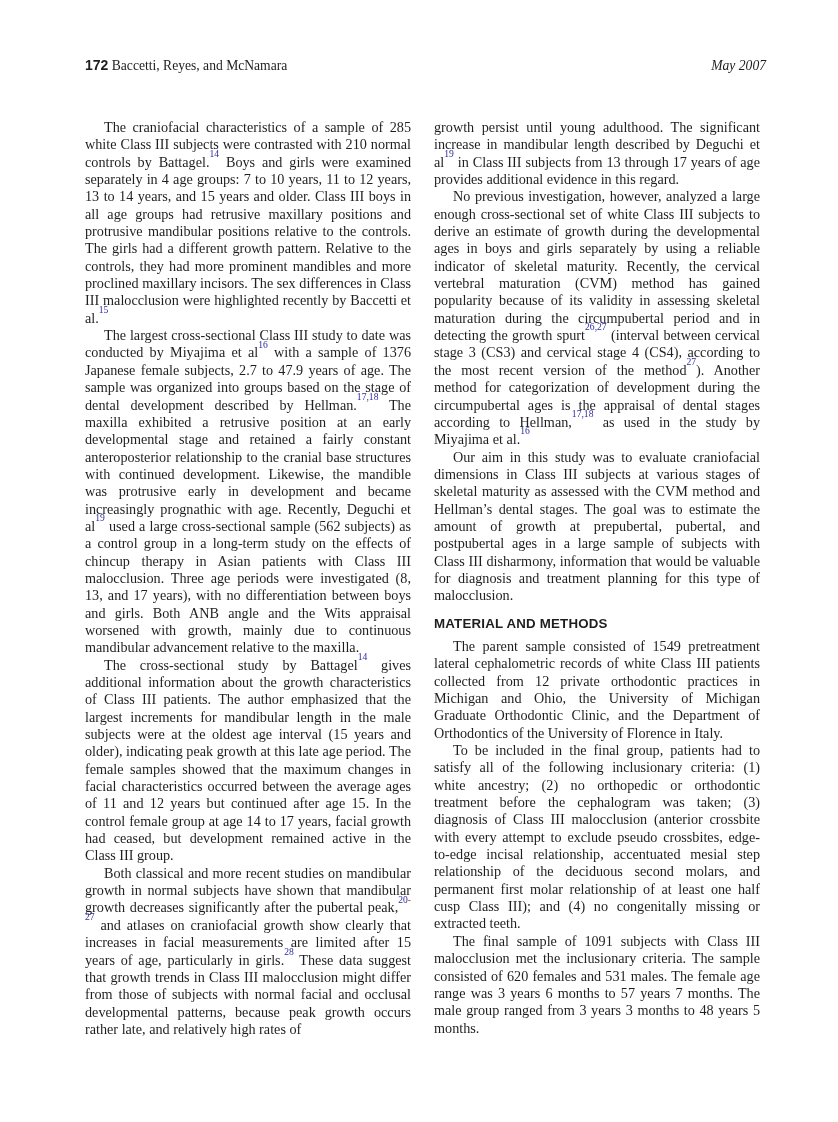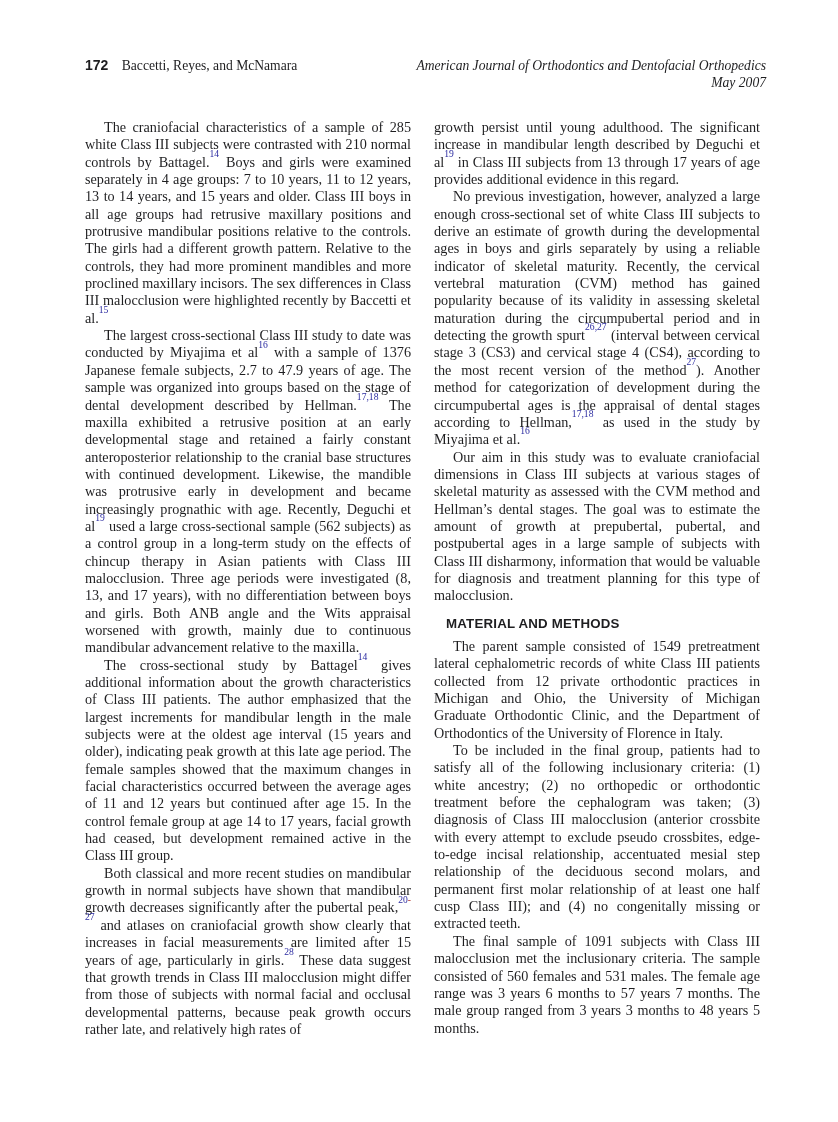--- a/index.html
+++ b/index.html
@@ -21,21 +21,20 @@
     display: flex;
     justify-content: space-between;
     align-items: flex-start;
     font-size: 13.6px;
   }
   .header-left { white-space: nowrap; }
   .page-number {
     font-family: "Liberation Sans", sans-serif;
     font-weight: bold;
     font-size: 14px;
-    margin-right: 10px;
   }
   .running-authors { }
   .header-right {
     text-align: right;
     font-style: italic;
     line-height: 1.28;
   }
   .columns {
     position: absolute;
     top: 119px;
@@ -49,21 +48,21 @@
     line-height: 17.35px;
     text-align: justify;
   }
   p.para { margin: 0; }
   p.indent { text-indent: 19px; }
   h2.section-heading {
     font-family: "Liberation Sans", sans-serif;
     font-weight: bold;
     font-size: 13.3px;
     letter-spacing: 0.2px;
-    margin: 10px 0 6px 12px;
+    margin: 10px 0 6px 0;
     text-align: left;
   }
   sup.ref {
     font-size: 9.6px;
     line-height: 0;
     position: relative;
     top: -4px;
     text-decoration: none;
   }
   .link-blue { color: #2a2aa0; }
@@ -73,36 +72,35 @@
 <body>
 
 <div class="page">
 
   <div class="header">
     <div class="header-left">
       <span class="page-number">172</span>
       <span class="running-authors">Baccetti, Reyes, and McNamara</span>
     </div>
     <div class="header-right">
-      <div>American Journal of Orthodontics and Dentofacial Orthopedics</div>
       <div>May 2007</div>
     </div>
   </div>
 
   <div class="columns">
     <div class="col">
         <p class="para indent">The craniofacial characteristics of a sample of 285 white Class III subjects were contrasted with 210 normal controls by Battagel.<sup class="ref link-blue">14</sup> Boys and girls were examined separately in 4 age groups: 7 to 10 years, 11 to 12 years, 13 to 14 years, and 15 years and older. Class III boys in all age groups had retrusive maxillary positions and protrusive mandibular positions relative to the controls. The girls had a different growth pattern. Relative to the controls, they had more prominent mandibles and more proclined maxillary incisors. The sex differences in Class III malocclusion were highlighted recently by Baccetti et al.<sup class="ref link-blue">15</sup></p>
         <p class="para indent">The largest cross-sectional Class III study to date was conducted by Miyajima et al<sup class="ref link-blue">16</sup> with a sample of 1376 Japanese female subjects, 2.7 to 47.9 years of age. The sample was organized into groups based on the stage of dental development described by Hellman.<sup class="ref link-blue">17,18</sup> The maxilla exhibited a retrusive position at an early developmental stage and retained a fairly constant anteroposterior relationship to the cranial base structures with continued development. Likewise, the mandible was protrusive early in development and became increasingly prognathic with age. Recently, Deguchi et al<sup class="ref link-blue">19</sup> used a large cross-sectional sample (562 subjects) as a control group in a long-term study on the effects of chincup therapy in Asian patients with Class III malocclusion. Three age periods were investigated (8, 13, and 17 years), with no differentiation between boys and girls. Both ANB angle and the Wits appraisal worsened with growth, mainly due to continuous mandibular advancement relative to the maxilla.</p>
         <p class="para indent">The cross-sectional study by Battagel<sup class="ref link-blue">14</sup> gives additional information about the growth characteristics of Class III patients. The author emphasized that the largest increments for mandibular length in the male subjects were at the oldest age interval (15 years and older), indicating peak growth at this late age period. The female samples showed that the maximum changes in facial characteristics occurred between the average ages of 11 and 12 years but continued after age 15. In the control female group at age 14 to 17 years, facial growth had ceased, but development remained active in the Class III group.</p>
         <p class="para indent">Both classical and more recent studies on mandibular growth in normal subjects have shown that mandibular growth decreases significantly after the pubertal peak,<sup class="ref link-blue">20</sup><sup class="ref link-red">-</sup><sup class="ref link-blue">27</sup> and atlases on craniofacial growth show clearly that increases in facial measurements are limited after 15 years of age, particularly in girls.<sup class="ref link-blue">28</sup> These data suggest that growth trends in Class III malocclusion might differ from those of subjects with normal facial and occlusal developmental patterns, because peak growth occurs rather late, and relatively high rates of</p>
       </div>
     <div class="col">
         <p class="para">growth persist until young adulthood. The significant increase in mandibular length described by Deguchi et al<sup class="ref link-blue">19</sup> in Class III subjects from 13 through 17 years of age provides additional evidence in this regard.</p>
         <p class="para indent">No previous investigation, however, analyzed a large enough cross-sectional set of white Class III subjects to derive an estimate of growth during the developmental ages in boys and girls separately by using a reliable indicator of skeletal maturity. Recently, the cervical vertebral maturation (CVM) method has gained popularity because of its validity in assessing skeletal maturation during the circumpubertal period and in detecting the growth spurt<sup class="ref link-blue">26,27</sup> (interval between cervical stage 3 (CS3) and cervical stage 4 (CS4), according to the most recent version of the method<sup class="ref link-blue">27</sup>). Another method for categorization of development during the circumpubertal ages is the appraisal of dental stages according to Hellman,<sup class="ref link-blue">17,18</sup> as used in the study by Miyajima et al.<sup class="ref link-blue">16</sup></p>
         <p class="para indent">Our aim in this study was to evaluate craniofacial dimensions in Class III subjects at various stages of skeletal maturity as assessed with the CVM method and Hellman’s dental stages. The goal was to estimate the amount of growth at prepubertal, pubertal, and postpubertal ages in a large sample of subjects with Class III disharmony, information that would be valuable for diagnosis and treatment planning for this type of malocclusion.</p>
         <h2 class="section-heading">MATERIAL AND METHODS</h2>
         <p class="para indent">The parent sample consisted of 1549 pretreatment lateral cephalometric records of white Class III patients collected from 12 private orthodontic practices in Michigan and Ohio, the University of Michigan Graduate Orthodontic Clinic, and the Department of Orthodontics of the University of Florence in Italy.</p>
         <p class="para indent">To be included in the final group, patients had to satisfy all of the following inclusionary criteria: (1) white ancestry; (2) no orthopedic or orthodontic treatment before the cephalogram was taken; (3) diagnosis of Class III malocclusion (anterior crossbite with every attempt to exclude pseudo crossbites, edge-to-edge incisal relationship, accentuated mesial step relationship of the deciduous second molars, and permanent first molar relationship of at least one half cusp Class III); and (4) no congenitally missing or extracted teeth.</p>
-        <p class="para indent">The final sample of 1091 subjects with Class III malocclusion met the inclusionary criteria. The sample consisted of 560 females and 531 males. The female age range was 3 years 6 months to 57 years 7 months. The male group ranged from 3 years 3 months to 48 years 5 months.</p>
+        <p class="para indent">The final sample of 1091 subjects with Class III malocclusion met the inclusionary criteria. The sample consisted of 620 females and 531 males. The female age range was 3 years 6 months to 57 years 7 months. The male group ranged from 3 years 3 months to 48 years 5 months.</p>
       </div>
   </div>
 
 </div>
 
 </body></html>

